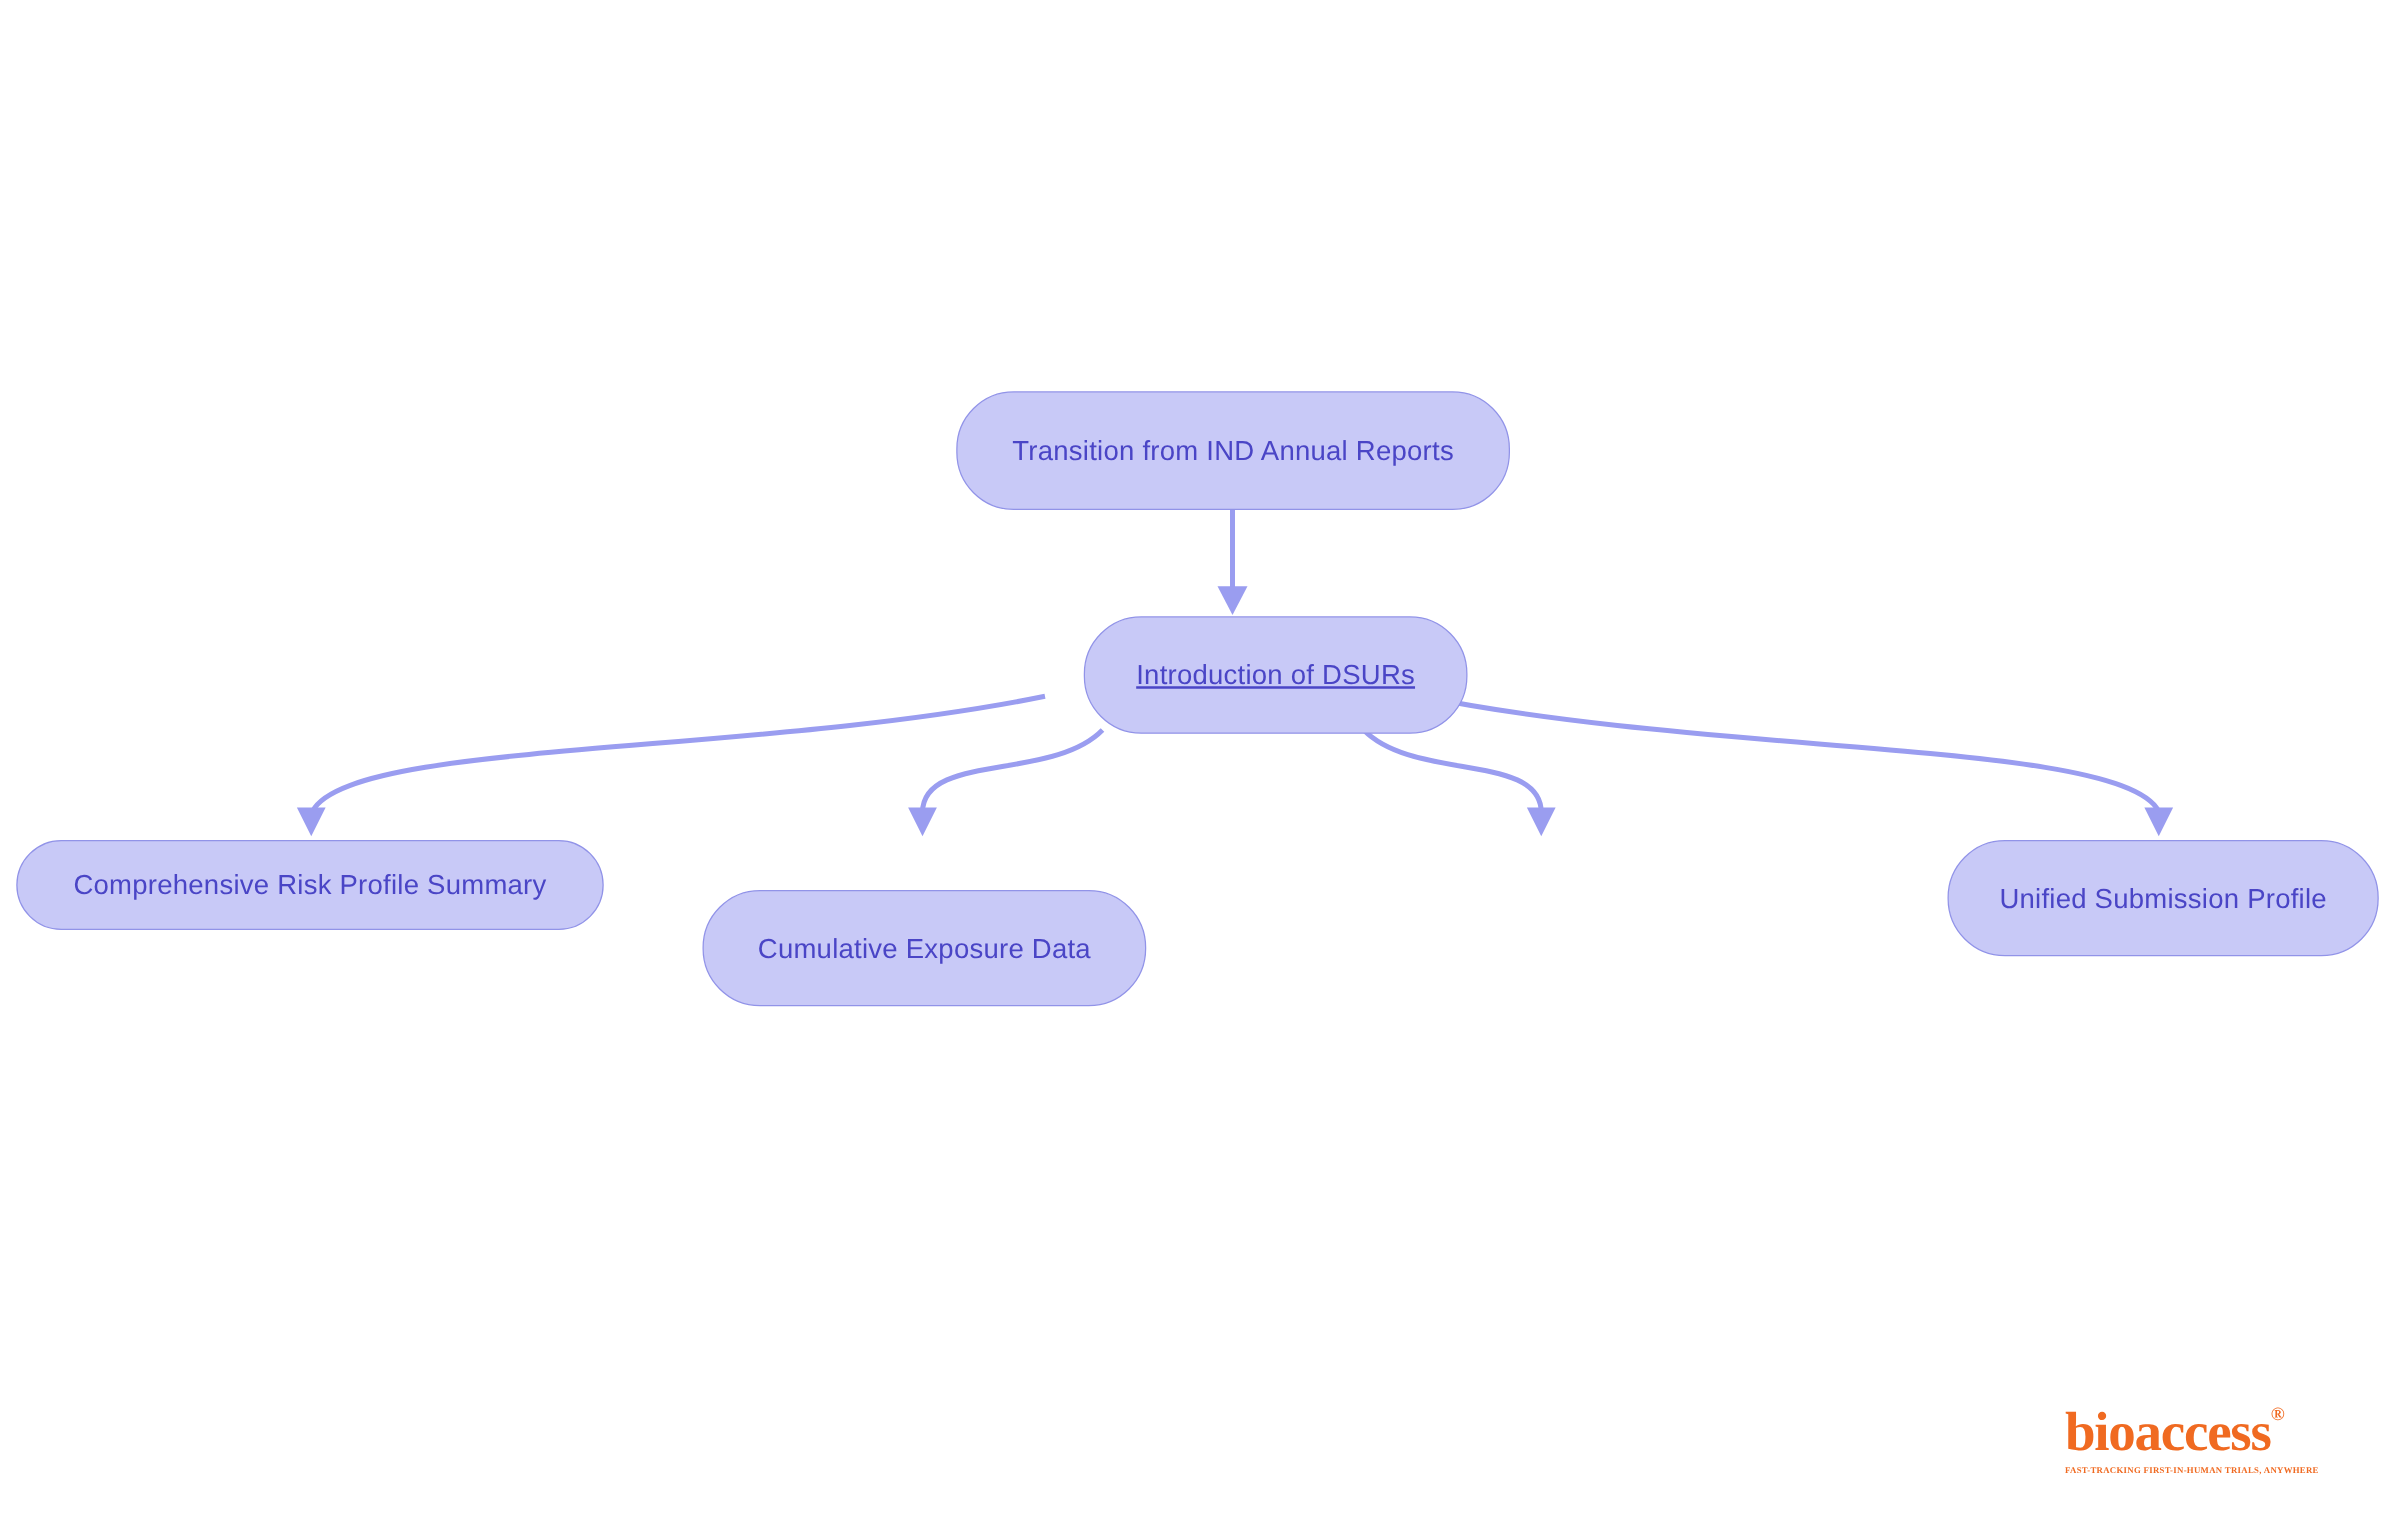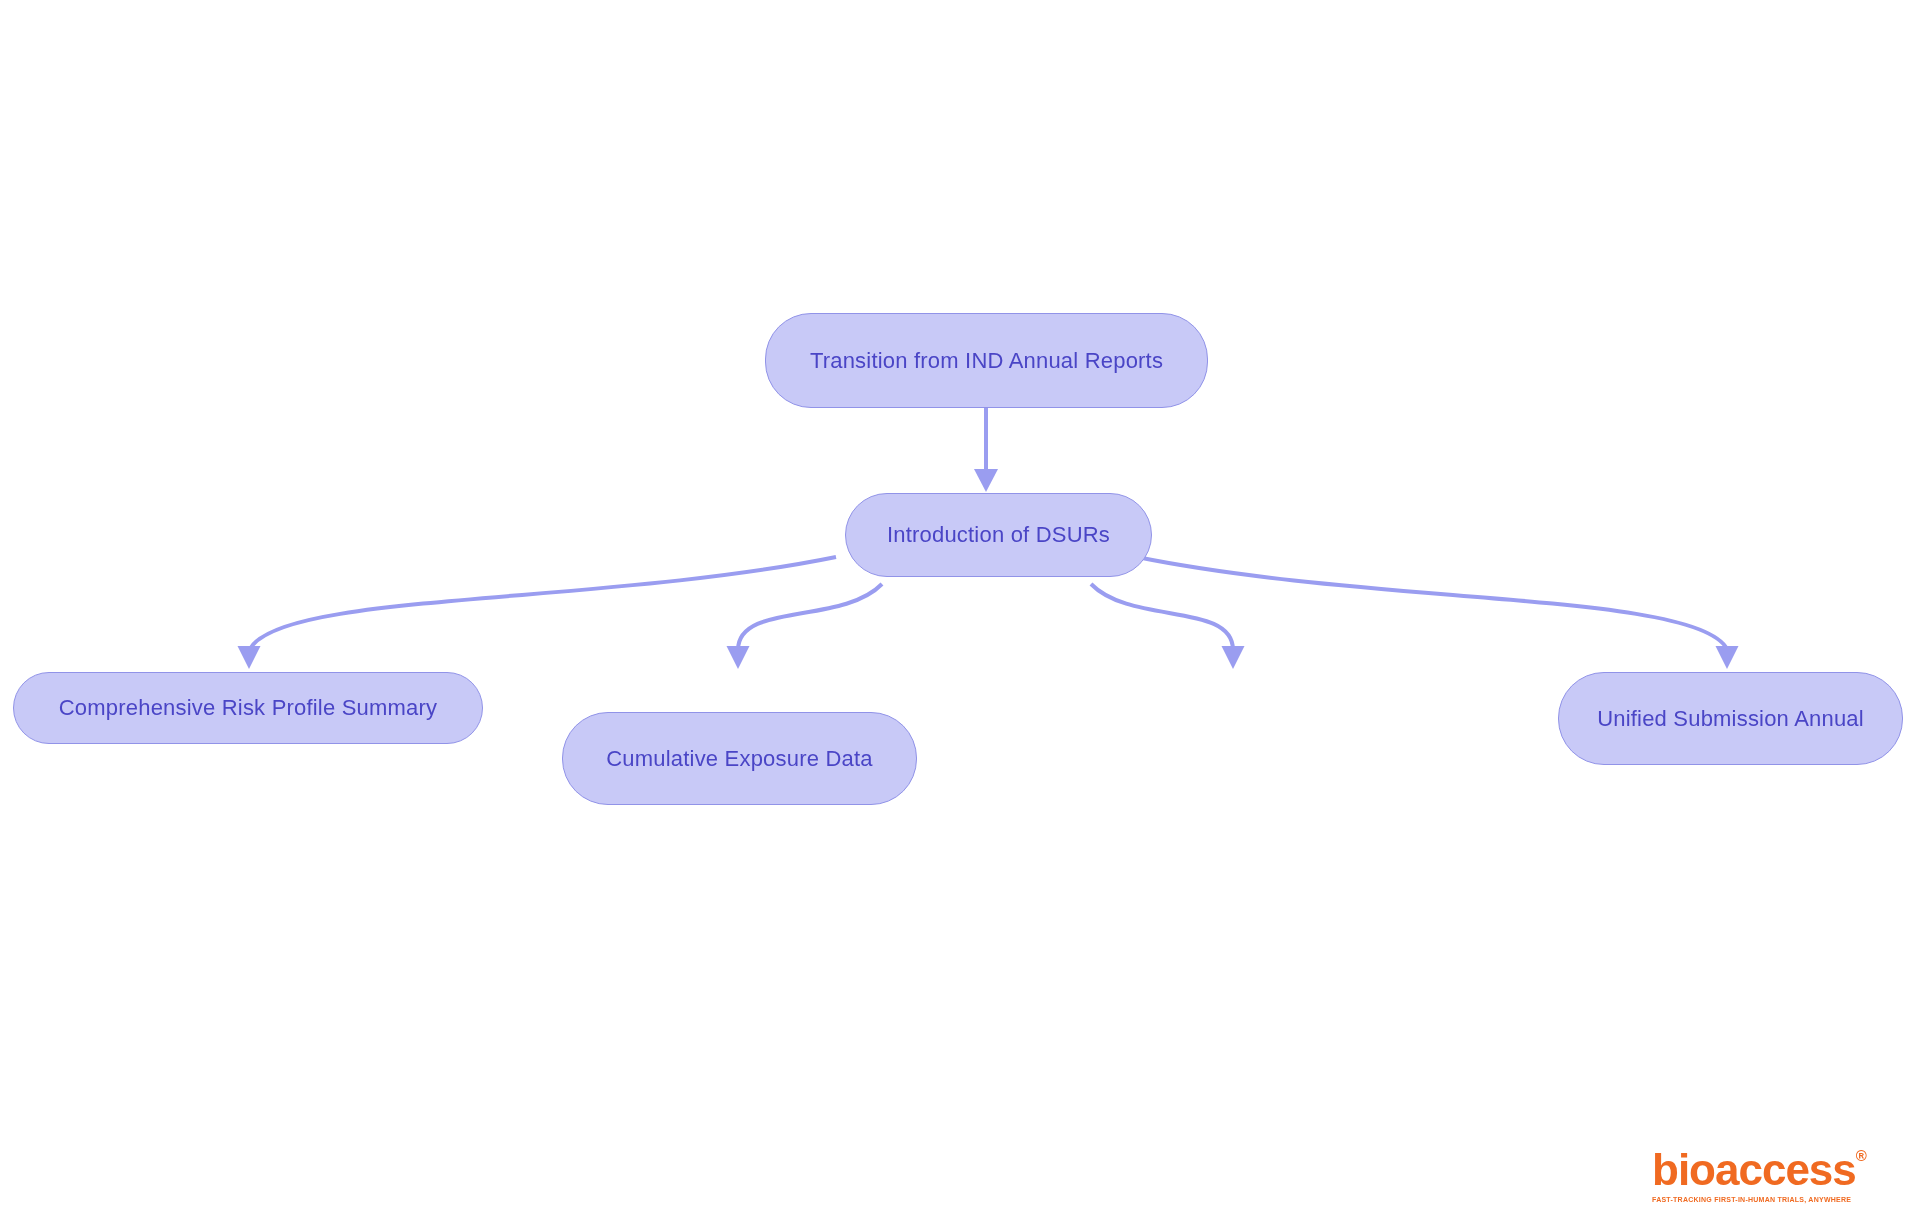--- a/index.html
+++ b/index.html
@@ -42,23 +42,24 @@
     border-radius: 46px;
     color: var(--node-text);
     font-size: 22px;
     letter-spacing: 0.2px;
     text-align: center;
     white-space: nowrap;
   }
   .logo {
     position: absolute;
     left: 1652px;
-    top: 1148px;
+    top: 1124px;
     width: 215px;
     color: var(--logo-orange);
+    font-family: Liberation Serif, serif;
   }
   .logo-word {
     font-size: 44px;
     font-weight: bold;
     letter-spacing: -1px;
     line-height: 1;
     white-space: nowrap;
   }
   .logo-reg {
     font-size: 15px;
@@ -94,35 +95,35 @@
     <polygon class="arrowhead" points="1221.5,646 1244.5,646 1233,669"></polygon>
 
     <path class="edge-path" d="M 1137 557 C 1373 605, 1697 592, 1727 649"></path>
     <polygon class="arrowhead" points="1715.5,646 1738.5,646 1727,669"></polygon>
   </svg>
 
   <div class="node" style="left:765px; top:313px; width:443px; height:95px;">
     <span>Transition from IND Annual Reports</span>
   </div>
 
-  <div class="node" style="left:845px; top:493px; width:307px; height:84px;">
+  <div class="node" style="left:867px; top:493px; width:307px; height:94px;text-decoration:underline;">
     <span>Introduction of DSURs</span>
   </div>
 
   <div class="node" style="left:13px; top:672px; width:470px; height:72px;">
     <span>Comprehensive Risk Profile Summary</span>
   </div>
 
   <div class="node" style="left:562px; top:712px; width:355px; height:93px;">
     <span>Cumulative Exposure Data</span>
   </div>
 
 
   <div class="node" style="left:1558px; top:672px; width:345px; height:93px;">
-    <span>Unified Submission Annual</span>
+    <span>Unified Submission Profile</span>
   </div>
 
   <div class="logo">
     <div class="logo-word">
       <span>bioaccess</span><span class="logo-reg">®</span>
     </div>
     <div class="logo-tagline">FAST-TRACKING FIRST-IN-HUMAN TRIALS, ANYWHERE</div>
   </div>
 
 </div>

